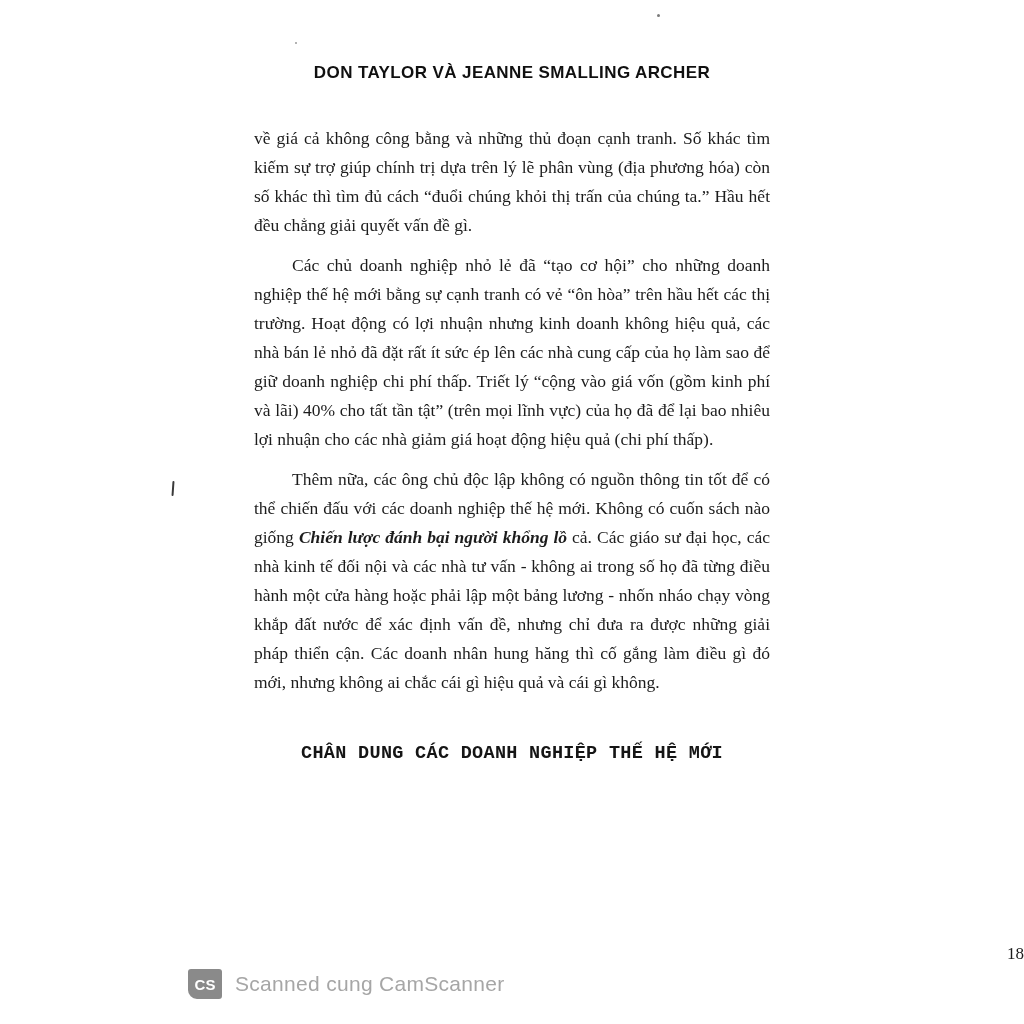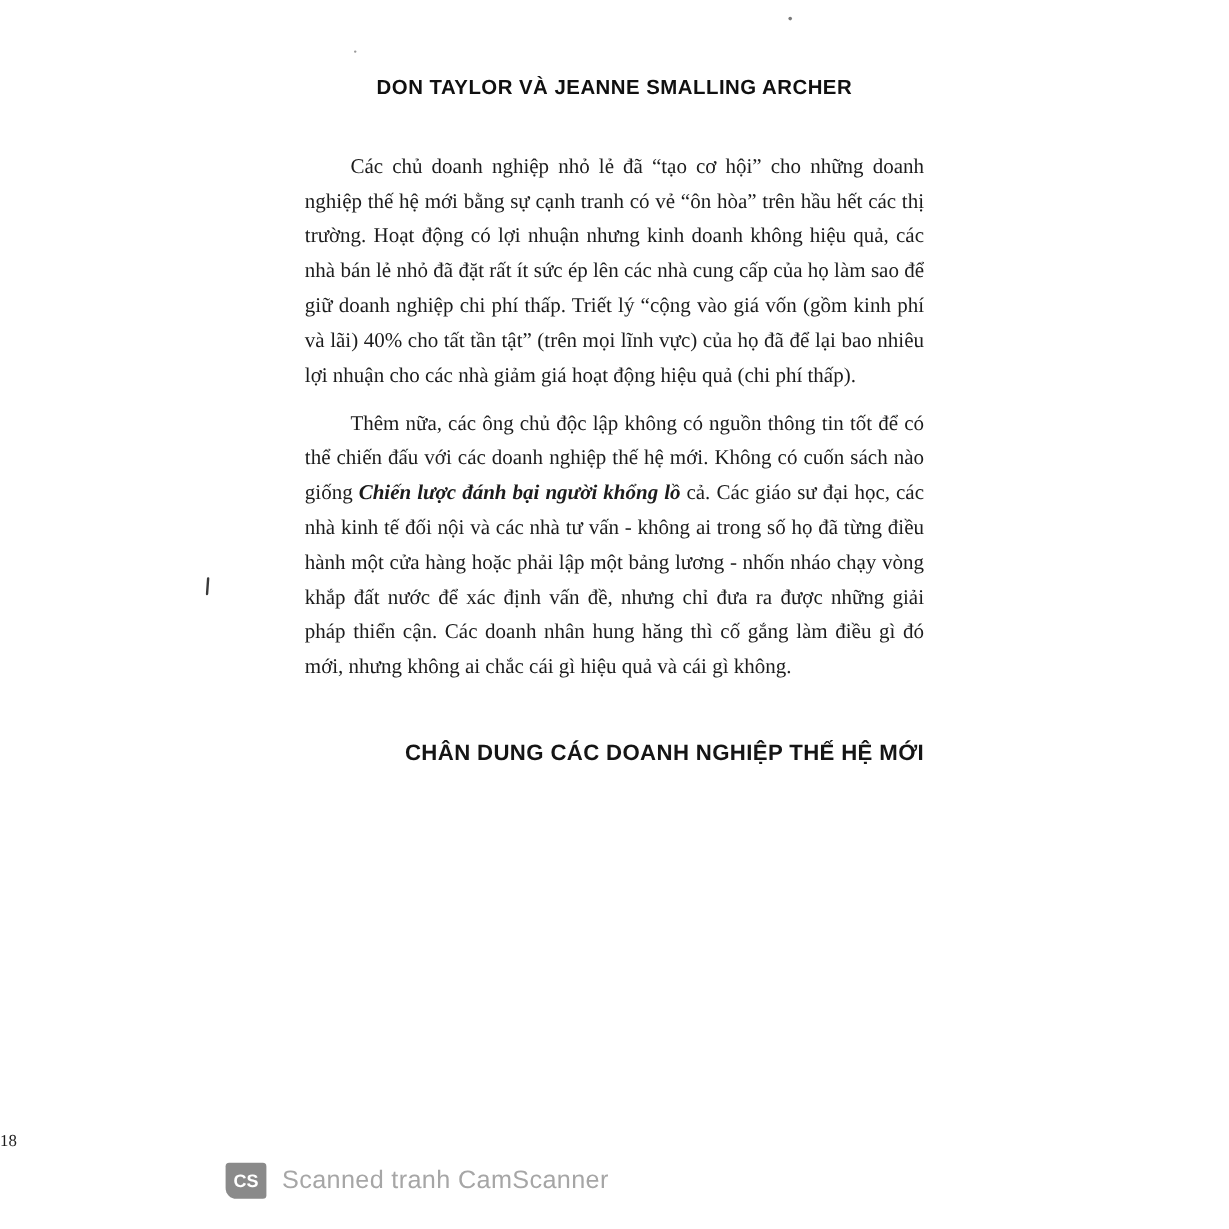--- a/index.html
+++ b/index.html
@@ -38,37 +38,37 @@
     margin: 0 0 11px 0;
   }
   .para.indent {
     text-indent: 38px;
   }
   .book-title-italic {
     font-style: italic;
     font-weight: bold;
   }
   .section-heading {
-    font-family: Liberation Sans, sans-serif;
+    font-family: Liberation Mono, monospace;
     font-size: 18.5px;
     font-weight: bold;
-    text-align: right;
+    text-align: center;
     text-indent: 0;
     letter-spacing: 0.3px;
     margin: 42px 0 21px 0;
     color: #151515;
   }
   .page-number {
     position: absolute;
     top: 944px;
     left: 0;
     width: 100%;
-    text-align: left;
+    text-align: right;
     font-family: "Liberation Serif", serif;
-    font-size: 14px;
+    font-size: 17px;
     color: #1c1c1c;
   }
   .watermark {
     position: absolute;
     left: 188px;
     top: 969px;
     display: flex;
     align-items: center;
     gap: 13px;
   }
@@ -122,34 +122,35 @@
 </style>
 </head>
 <body>
 
 <div class="page">
 
   <div class="running-header">DON TAYLOR VÀ JEANNE SMALLING ARCHER</div>
 
   <div class="text-column">
 
+    <p class="para">về giá cả không công bằng và những thủ đoạn cạnh tranh. Số khác tìm kiếm sự trợ giúp chính trị dựa trên lý lẽ phân vùng (địa phương hóa) còn số khác thì tìm đủ cách “đuổi chúng khỏi thị trấn của chúng ta.” Hầu hết đều chẳng giải quyết vấn đề gì.</p>
 
     <p class="para indent">Các chủ doanh nghiệp nhỏ lẻ đã “tạo cơ hội” cho những doanh nghiệp thế hệ mới bằng sự cạnh tranh có vẻ “ôn hòa” trên hầu hết các thị trường. Hoạt động có lợi nhuận nhưng kinh doanh không hiệu quả, các nhà bán lẻ nhỏ đã đặt rất ít sức ép lên các nhà cung cấp của họ làm sao để giữ doanh nghiệp chi phí thấp. Triết lý “cộng vào giá vốn (gồm kinh phí và lãi) 40% cho tất tần tật” (trên mọi lĩnh vực) của họ đã để lại bao nhiêu lợi nhuận cho các nhà giảm giá hoạt động hiệu quả (chi phí thấp).</p>
 
     <p class="para indent"><span>Thêm nữa, các ông chủ độc lập không có nguồn thông tin tốt để có thể chiến đấu với các doanh nghiệp thế hệ mới. Không có cuốn sách nào giống </span><i class="book-title-italic">Chiến lược đánh bại người khổng lồ</i><span> cả. Các giáo sư đại học, các nhà kinh tế đối nội và các nhà tư vấn - không ai trong số họ đã từng điều hành một cửa hàng hoặc phải lập một bảng lương - nhốn nháo chạy vòng khắp đất nước để xác định vấn đề, nhưng chỉ đưa ra được những giải pháp thiển cận. Các doanh nhân hung hăng thì cố gắng làm điều gì đó mới, nhưng không ai chắc cái gì hiệu quả và cái gì không.</span></p>
 
     <h2 class="section-heading">CHÂN DUNG CÁC DOANH NGHIỆP THẾ HỆ MỚI</h2>
 
 
   </div>
 
   <div class="page-number">18</div>
 
   <div class="watermark">
     <span class="cs-logo">CS</span>
-    <span class="cs-text">Scanned tranh CamScanner</span>
+    <span class="cs-text">Scanned cung CamScanner</span>
   </div>
 
   <div class="scan-artifact"></div>
   <div class="scan-speck-1"></div>
   <div class="scan-speck-2"></div>
 
 </div>
 
 </body></html>

